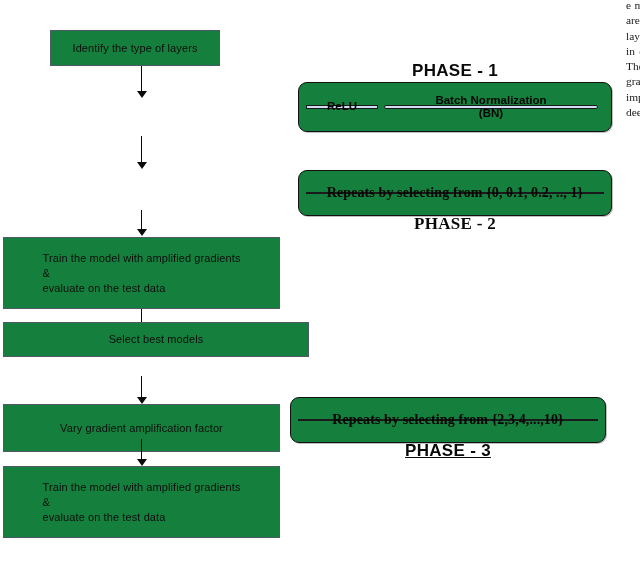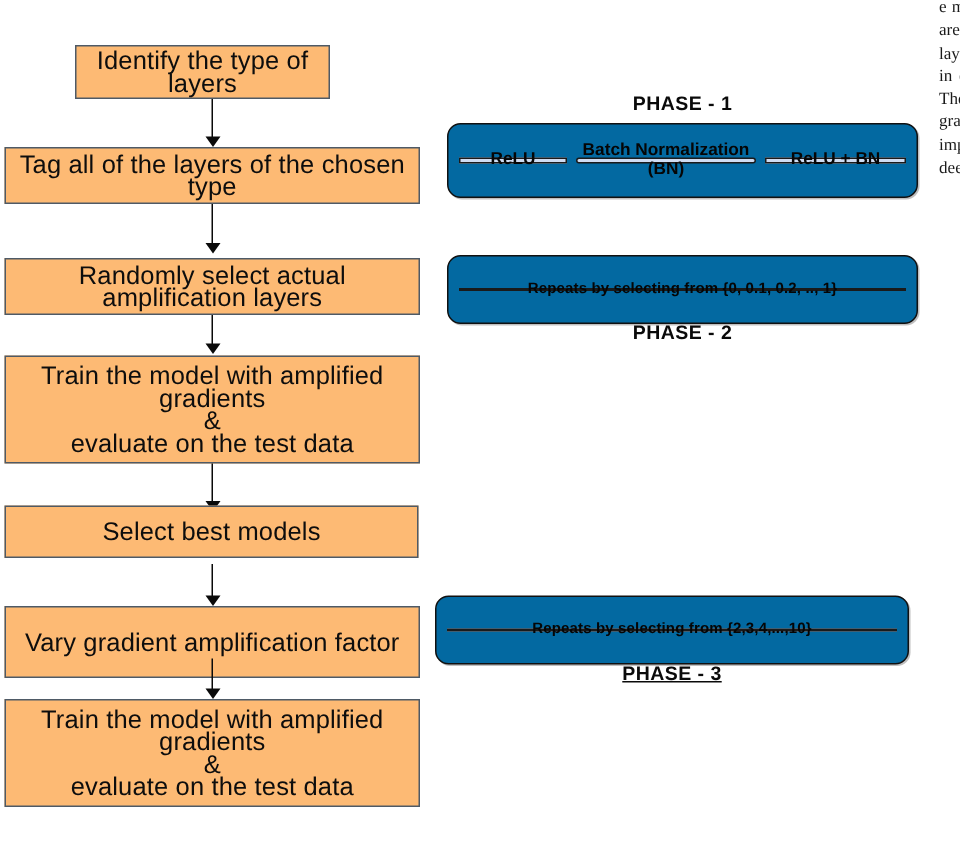--- a/index.html
+++ b/index.html
@@ -15,26 +15,25 @@
     width: 640px;
     height: 569px;
     background: #ffffff;
     overflow: hidden;
   }
 
   
   .flow-box {
     position: absolute;
     box-sizing: border-box;
-    background: #fdba74;
+    background: #15803d;
     border: 1.4px solid #4e5a66;
     color: #0d0d0d;
-    font-size: 17px;
+    font-size: 11px;
     line-height: 15px;
-    text-align: center;
     display: flex;
     align-items: center;
     justify-content: center;
     white-space: pre-line;
     letter-spacing: 0.1px;
   }
 
   .arrow {
     position: absolute;
     width: 11px;
@@ -53,21 +52,21 @@
     border-left: 5px solid transparent;
     border-right: 5px solid transparent;
     border-top: 7px solid #0a0a0a;
     margin-top: -1px;
   }
 
   
   .phase-panel {
     position: absolute;
     box-sizing: border-box;
-    background: #0369a1;
+    background: #15803d;
     border: 1.6px solid #111111;
     border-radius: 9px;
     display: flex;
     align-items: center;
     justify-content: space-between;
     padding: 22px 7px;
     box-shadow: 1px 1px 0 rgba(0,0,0,0.25);
   }
   .phase-panel.single {
     justify-content: center;
@@ -85,27 +84,28 @@
     align-items: center;
     justify-content: center;
     white-space: pre-line;
     height: 100%;
   }
   .inner-box.relu { width: 72px; }
   .inner-box.bn { flex: 1 1 auto; margin: 0 6px; border-radius: 14px; }
   .inner-box.relubn { width: 94px; }
   .inner-box.wide {
     width: 100%;
-    font-size: 10px;
+    font-size: 14px;
     letter-spacing: 0.1px;
+    font-family: Liberation Serif, serif;
   }
 
   .phase-label {
     position: absolute;
-    font-size: 13px;
+    font-size: 17px;
     font-weight: bold;
     color: #0a0a0a;
     letter-spacing: 0.3px;
     text-align: center;
     white-space: nowrap;
   }
 
   
   #edge-column {
     position: absolute;
@@ -133,44 +133,42 @@
 
 <div id="page">
 
   <div class="flow-box" style="left:50px; top:30px; width:170px; height:36px;">Identify the type of layers</div>
 
   <div class="arrow" style="left:136px; top:66px; height:32px;">
     <div class="shaft"></div>
       <div class="head"></div>
   </div>
 
-  <div class="flow-box" style="left:3px; top:98px; width:277px; height:38px;">Tag all of the layers of the chosen type</div>
 
   <div class="arrow" style="left:136px; top:136px; height:33px;">
     <div class="shaft"></div>
       <div class="head"></div>
   </div>
 
-  <div class="flow-box" style="left:3px; top:172px; width:277px; height:38px;">Randomly select actual amplification layers</div>
 
   <div class="arrow" style="left:136px; top:210px; height:26px;">
     <div class="shaft"></div>
       <div class="head"></div>
   </div>
 
   <div class="flow-box" style="left:3px; top:237px; width:277px; height:72px;">Train the model with amplified gradients
 &amp;
 evaluate on the test data</div>
 
   <div class="arrow" style="left:136px; top:309px; height:32px;">
     <div class="shaft"></div>
       <div class="head"></div>
   </div>
 
-  <div class="flow-box" style="left:3px; top:337px; width:276px; height:35px;">Select best models</div>
+  <div class="flow-box" style="left:3px; top:322px; width:306px; height:35px;">Select best models</div>
 
   <div class="arrow" style="left:136px; top:376px; height:28px;">
     <div class="shaft"></div>
       <div class="head"></div>
   </div>
 
   <div class="flow-box" style="left:3px; top:404px; width:277px; height:48px;">Vary gradient amplification factor</div>
 
   <div class="arrow" style="left:136px; top:439px; height:27px;">
     <div class="shaft"></div>
@@ -180,28 +178,27 @@
   <div class="flow-box" style="left:3px; top:466px; width:277px; height:72px;">Train the model with amplified gradients
 &amp;
 evaluate on the test data</div>
 
   <div class="phase-label" style="left:298px; top:61px; width:314px;">PHASE - 1</div>
 
   <div class="phase-panel" style="left:298px; top:82px; width:314px; height:50px;">
     <div class="inner-box relu">ReLU</div>
     <div class="inner-box bn">Batch Normalization
 (BN)</div>
-    <div class="inner-box relubn">ReLU + BN</div>
   </div>
 
   <div class="phase-panel single" style="left:298px; top:170px; width:314px; height:40px;">
     <div class="inner-box wide">Repeats by selecting from {0, 0.1, 0.2, .., 1}</div>
   </div>
 
-  <div class="phase-label" style="left:298px; top:214px; width:314px;">PHASE - 2</div>
+  <div class="phase-label" style="left:298px; top:214px; width:314px;font-family:Liberation Serif, serif;">PHASE - 2</div>
 
   <div class="phase-panel single" style="left:290px; top:397px; width:316px; height:40px;">
     <div class="inner-box wide">Repeats by selecting from {2,3,4,...,10}</div>
   </div>
 
   <div class="phase-label" style="left:290px; top:441px; width:316px;text-decoration:underline;">PHASE - 3</div>
 
   <div id="edge-column">
     <div class="col-text">e model. The gradient amplification factors are selected from the set of values and the layers of the network are chosen randomly in each epoch during the training process. The amplification is performed on the gradients of the selected layers and this improves the overall performance of the deep neural network architectures.</div>
   </div>

